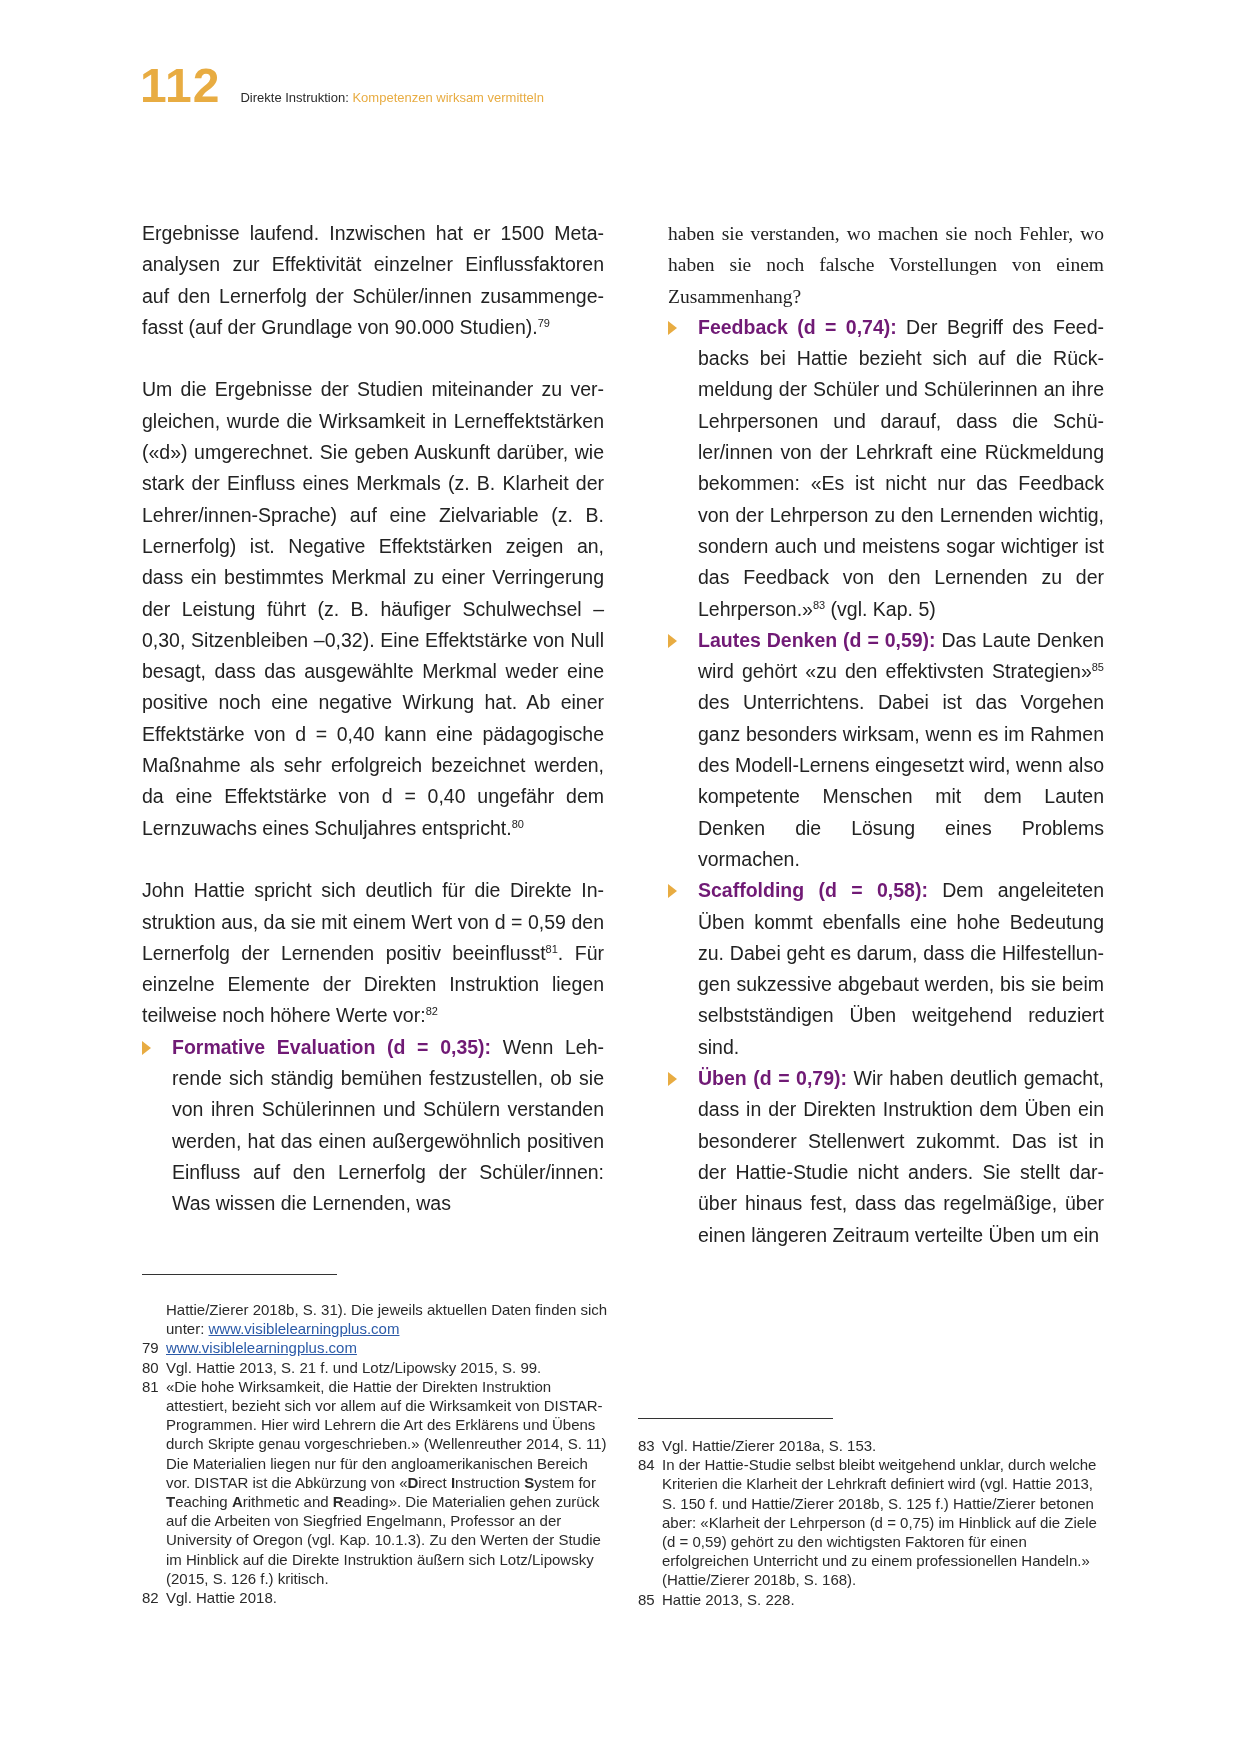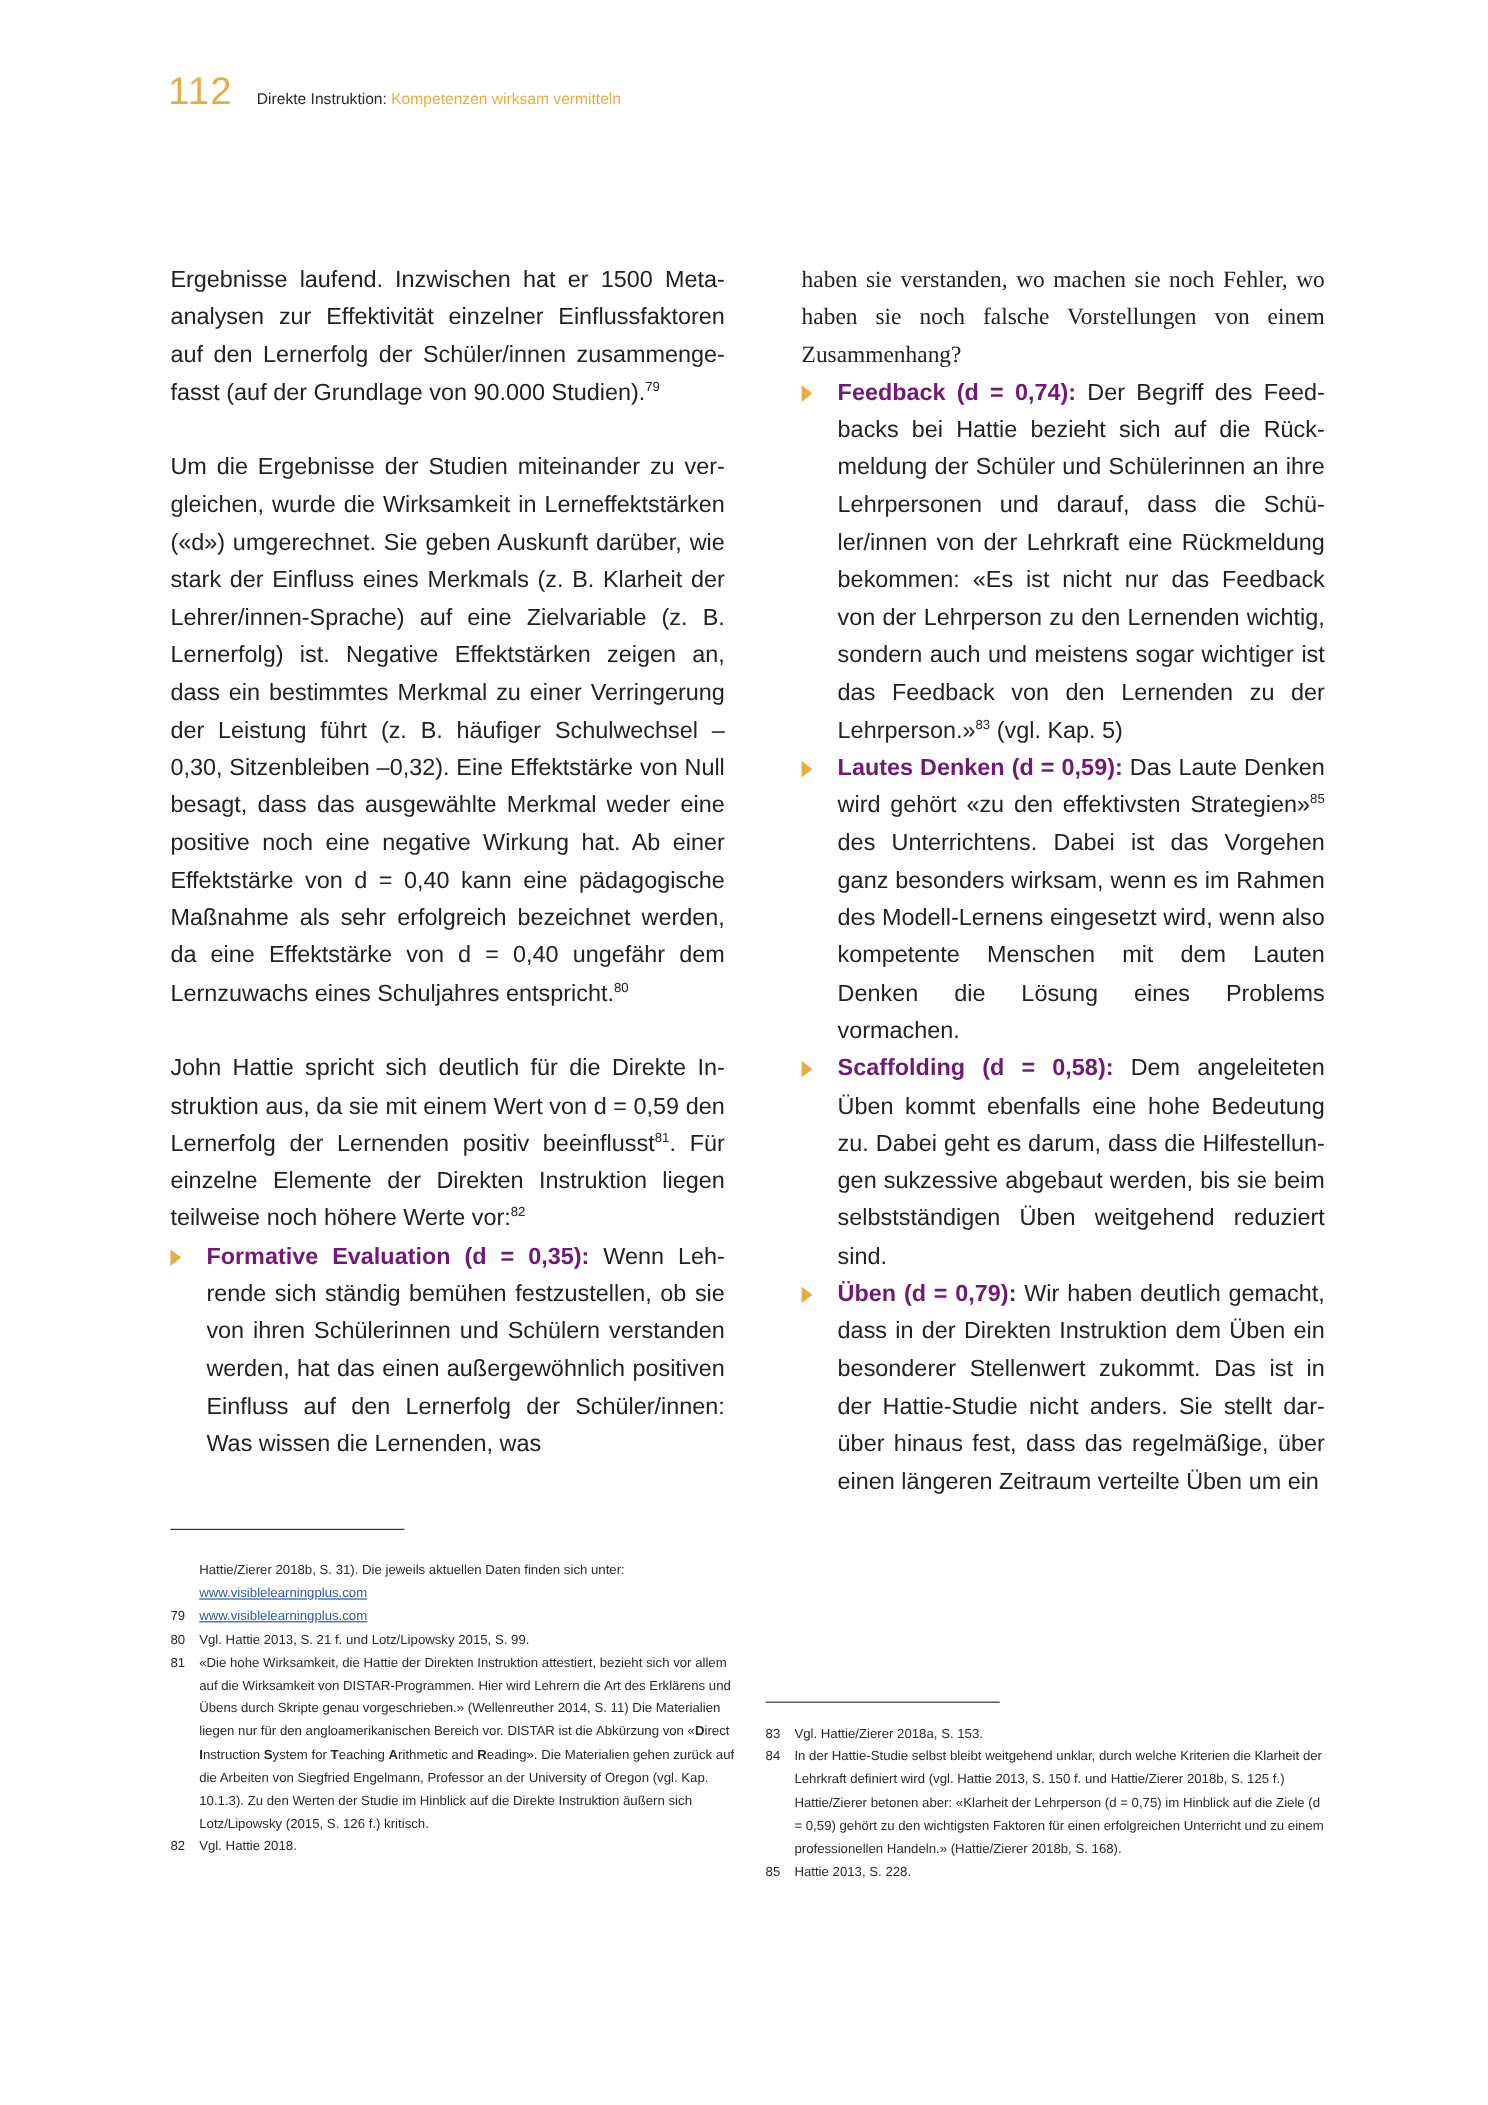--- a/index.html
+++ b/index.html
@@ -1,19 +1,19 @@
 <!DOCTYPE html>
 <html><head>
 <meta charset="utf-8">
 <style>
   html, body { margin: 0; padding: 0; background: #ffffff; }
   body { width: 1240px; height: 1754px; position: relative; overflow: hidden;
          font-family: "Liberation Sans", sans-serif; color: #222222; }
   .header { position: absolute; left: 140px; top: 58px; height: 50px; display: flex; align-items: baseline; }
-  .page-number { font-size: 32px; color: #e8ac42; font-weight: 400; letter-spacing: 1px; margin-right: 20px; }
+  .page-number { font-size: 48px; color: #e8ac42; font-weight: 700; letter-spacing: 1px; margin-right: 20px; }
   .running-title { font-size: 13px; color: #2a2a2a; }
   .running-title .accent { color: #e8ac42; }
 
   .col { position: absolute; top: 218px; font-size: 19.5px; line-height: 31.3px; }
   .col-left { left: 142px; width: 462px; }
   .col-right { left: 668px; width: 436px; }
   .col p { margin: 0; text-align: justify; hyphens: manual; }
   .col p.gap { margin-top: 31.3px; }
   sup { font-size: 11px; line-height: 0; vertical-align: super; }
 
@@ -21,21 +21,21 @@
   .bullet.cont { padding-left: 0; font-family: Liberation Serif, serif; }
   .bullet .arrow { position: absolute; left: 0; top: 9px; width: 0; height: 0;
                    border-top: 7px solid transparent; border-bottom: 7px solid transparent;
                    border-left: 9px solid #e8ac42; }
   .bullet b { font-weight: bold; color: #701a75; }
 
   .rule { position: absolute; height: 1px; background: #333333; width: 195px; }
   .rule-left { left: 142px; top: 1274px; }
   .rule-right { left: 638px; top: 1418px; }
 
-  .footnotes { position: absolute; font-size: 11px; line-height: 19.2px; color: #2a2a2a; }
+  .footnotes { position: absolute; font-size: 15px; line-height: 19.2px; color: #2a2a2a; }
   .fn-left { left: 142px; top: 1300px; width: 470px; }
   .fn-right { left: 638px; top: 1436px; width: 468px; }
   .fn { position: relative; padding-left: 24px; }
   .fn .num { position: absolute; left: 0; top: 0; }
   .fn a { color: #2b5aa8; text-decoration: underline; }
   .fn b { font-weight: bold; }
 </style>
 </head>
 <body>
 

